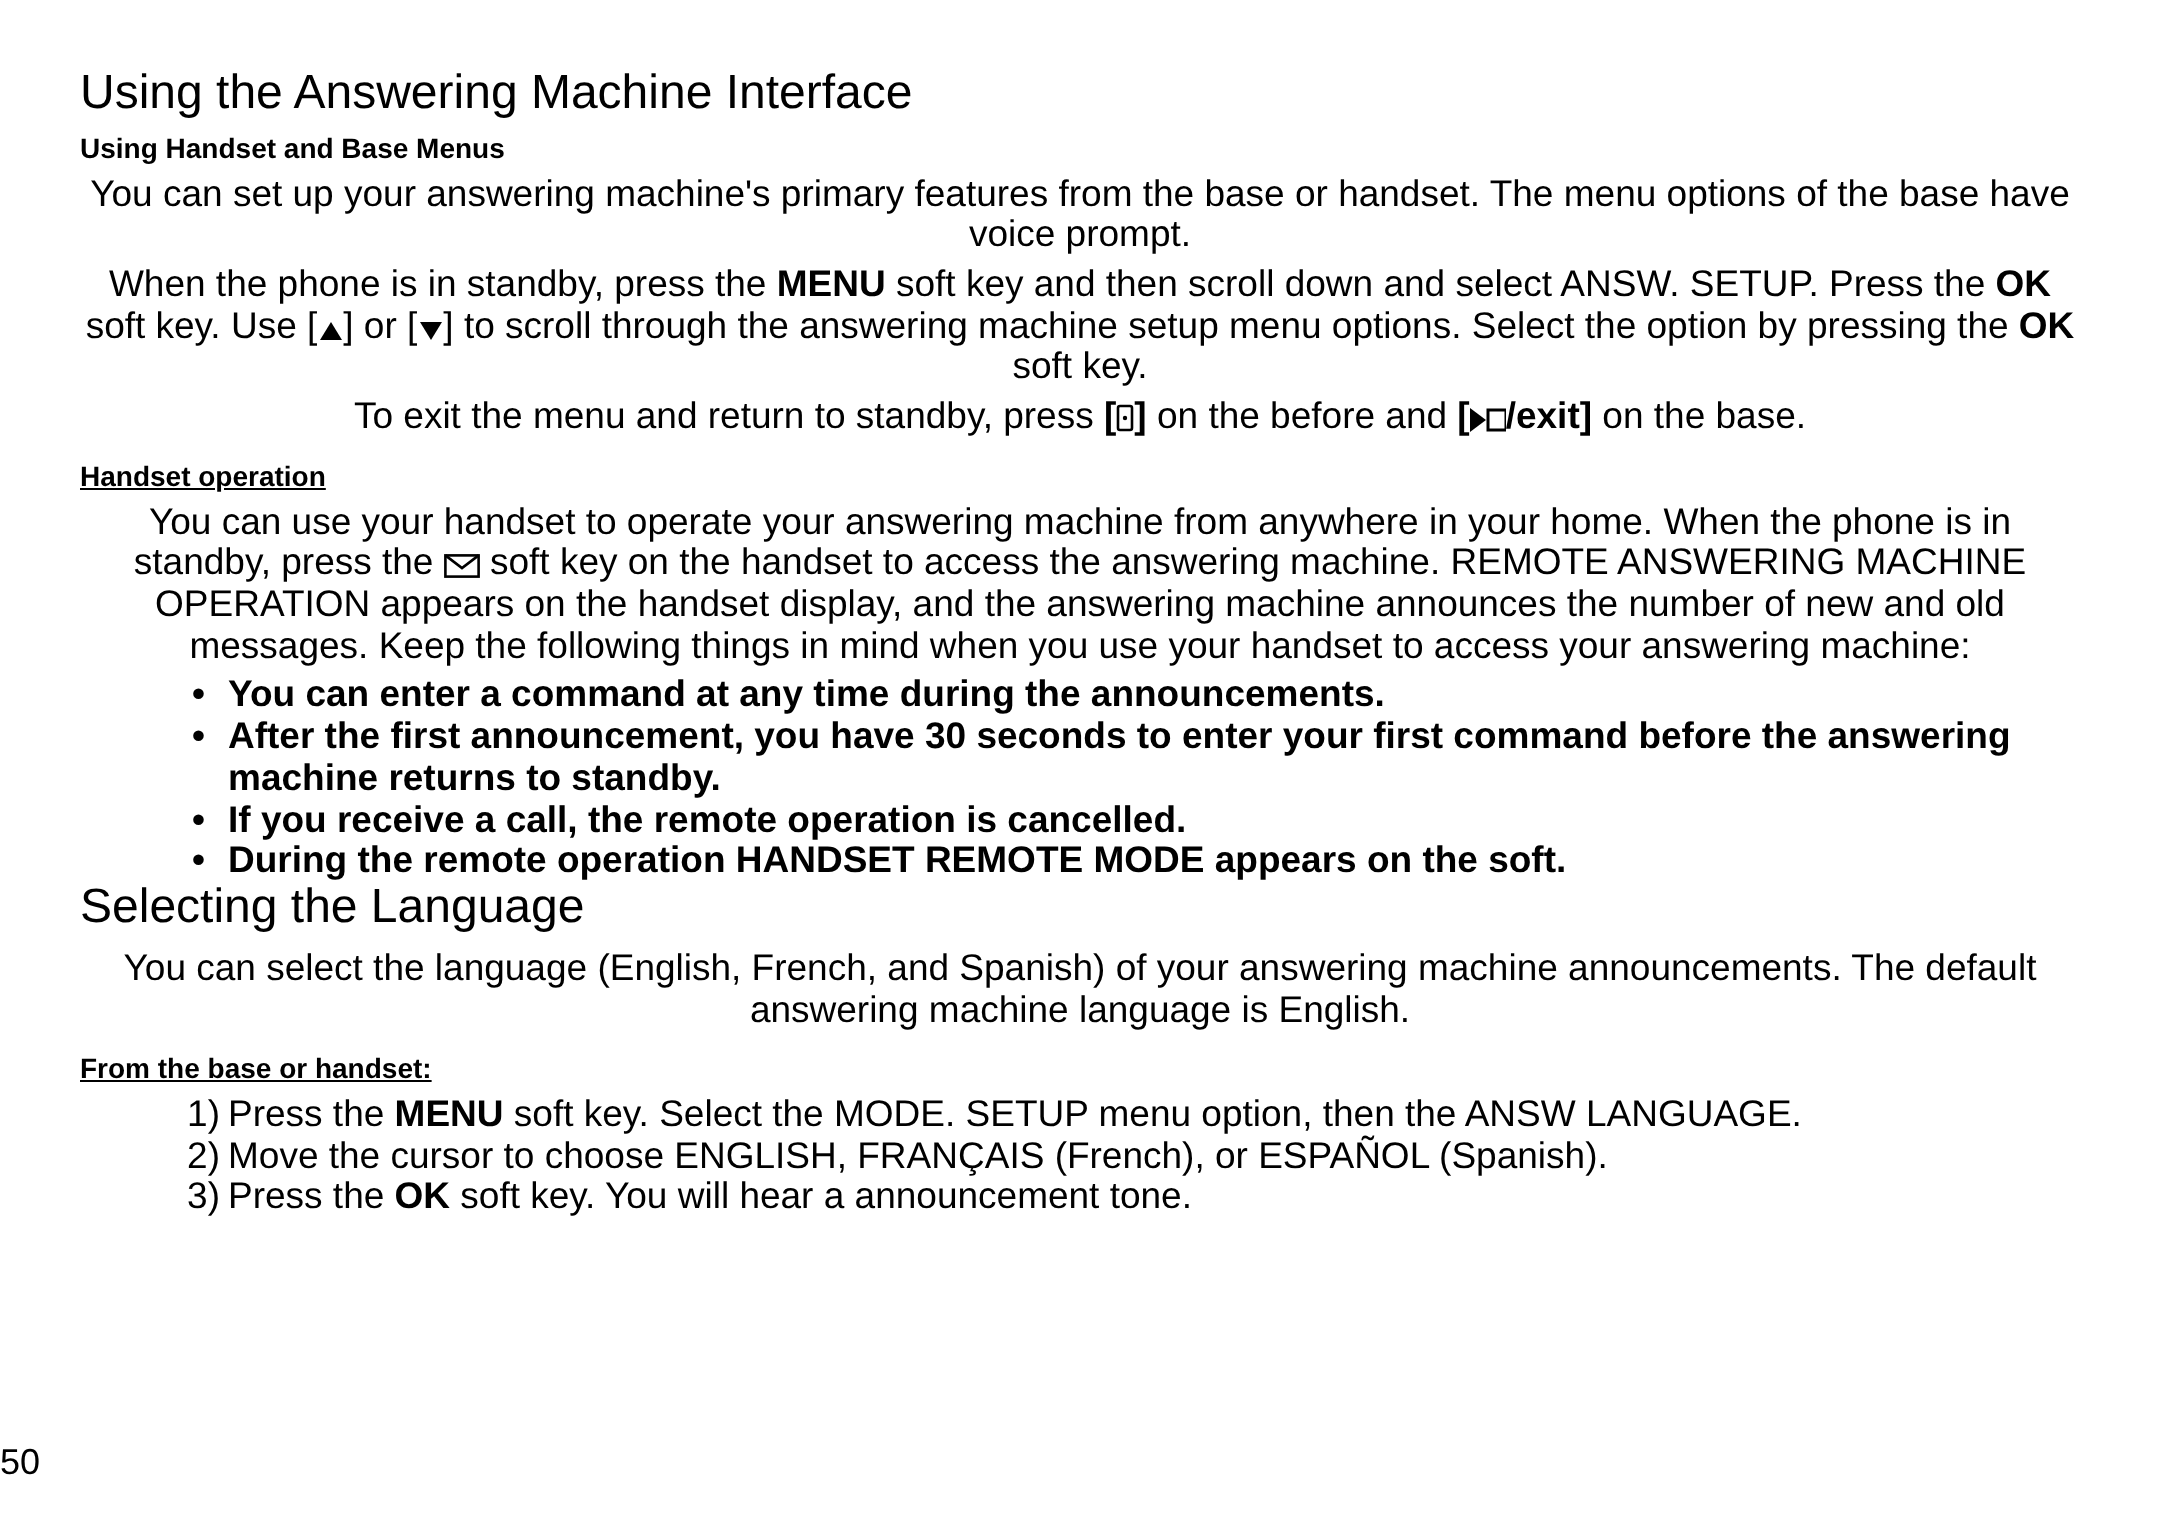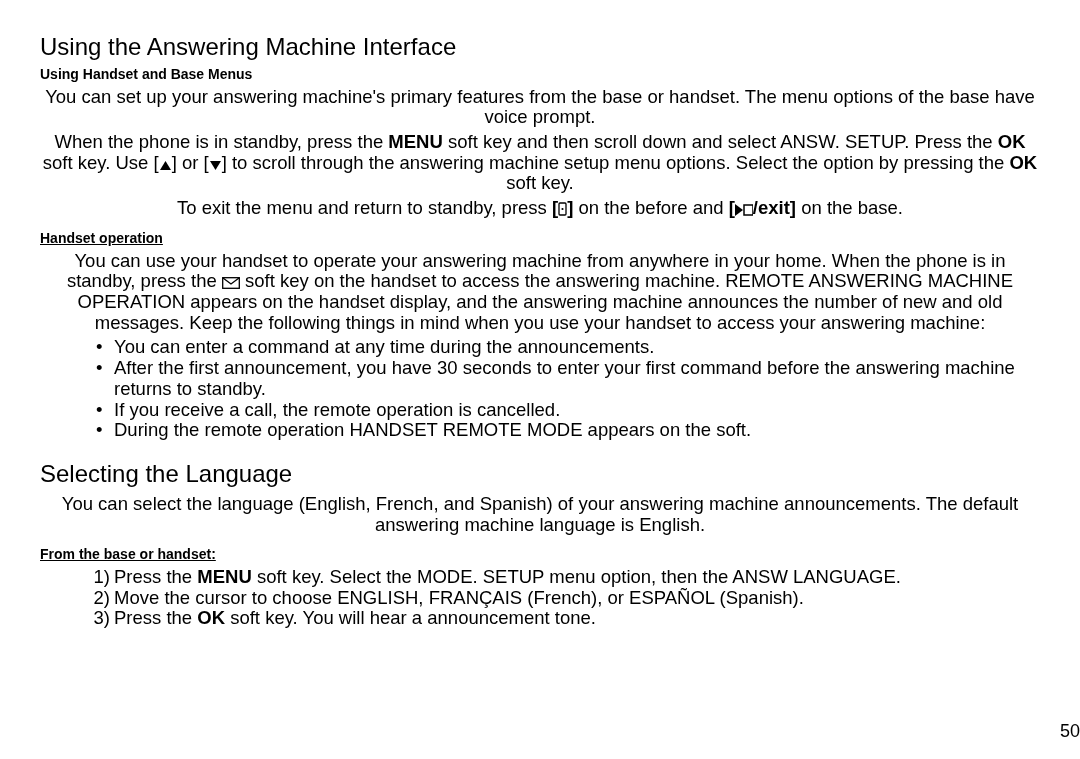--- a/index.html
+++ b/index.html
@@ -8,31 +8,31 @@
     height:759px;
     box-sizing:border-box;
     padding:34px 40px 0 40px;
     font-family:Arial,Helvetica,sans-serif;
     font-size:18.5px;
     line-height:1.12;
     position:relative;
   }
   .h1{font-size:24px;font-weight:normal;margin:0 0 6px 0;}
   .h2{font-size:14px;font-weight:bold;margin:0 0 4px 0;}
-  .h1.space-top{margin-top:20px;}
+  .h1.space-top{}
   .h2.space-top{margin-top:12px;text-decoration:underline;}
   p{margin:0 0 4px 0;text-align:center;}
   .b{font-weight:bold;}
   ul{margin:2px 0 0 0;padding-left:74px;list-style:none;}
-  ul li{position:relative;padding-left:0;margin:0;}
+  ul li{position:relative;padding-left:0;margin:0;font-weight:bold;}
   ul li::before{content:"•";position:absolute;left:-18px;top:0;}
   ol{margin:2px 0 0 0;padding-left:74px;list-style:none;}
   ol li{position:relative;padding-left:0;margin:0;}
   ol li .num{position:absolute;left:-30px;top:0;width:26px;text-align:right;}
-  .page-num{position:absolute;bottom:18px;left:0;width:100%;text-align:right;font-size:18px;}
+  .page-num{position:absolute;bottom:18px;left:0;width:100%;text-align:left;font-size:18px;}
   .icon{display:inline-block;vertical-align:-2px;line-height:0;}
   .icon svg{display:block;}
 </style>
 </head>
 <body>
 
 <div class="h1">Using the Answering Machine Interface</div>
 
 <div class="h2">Using Handset and Base Menus</div>
 

